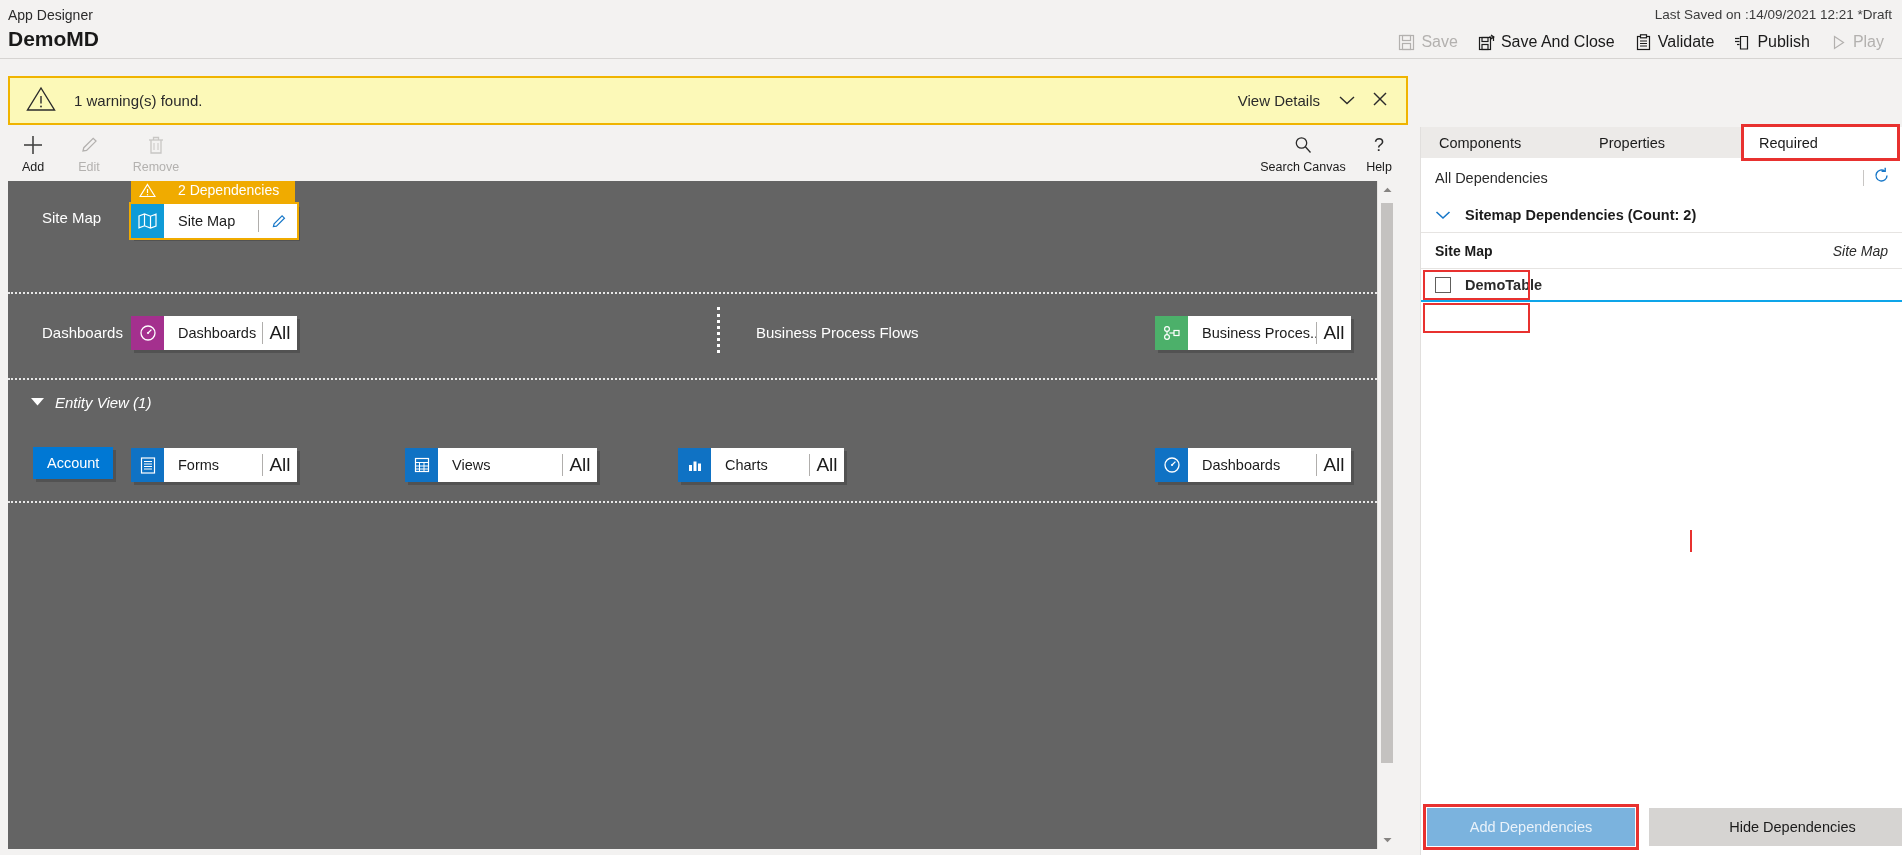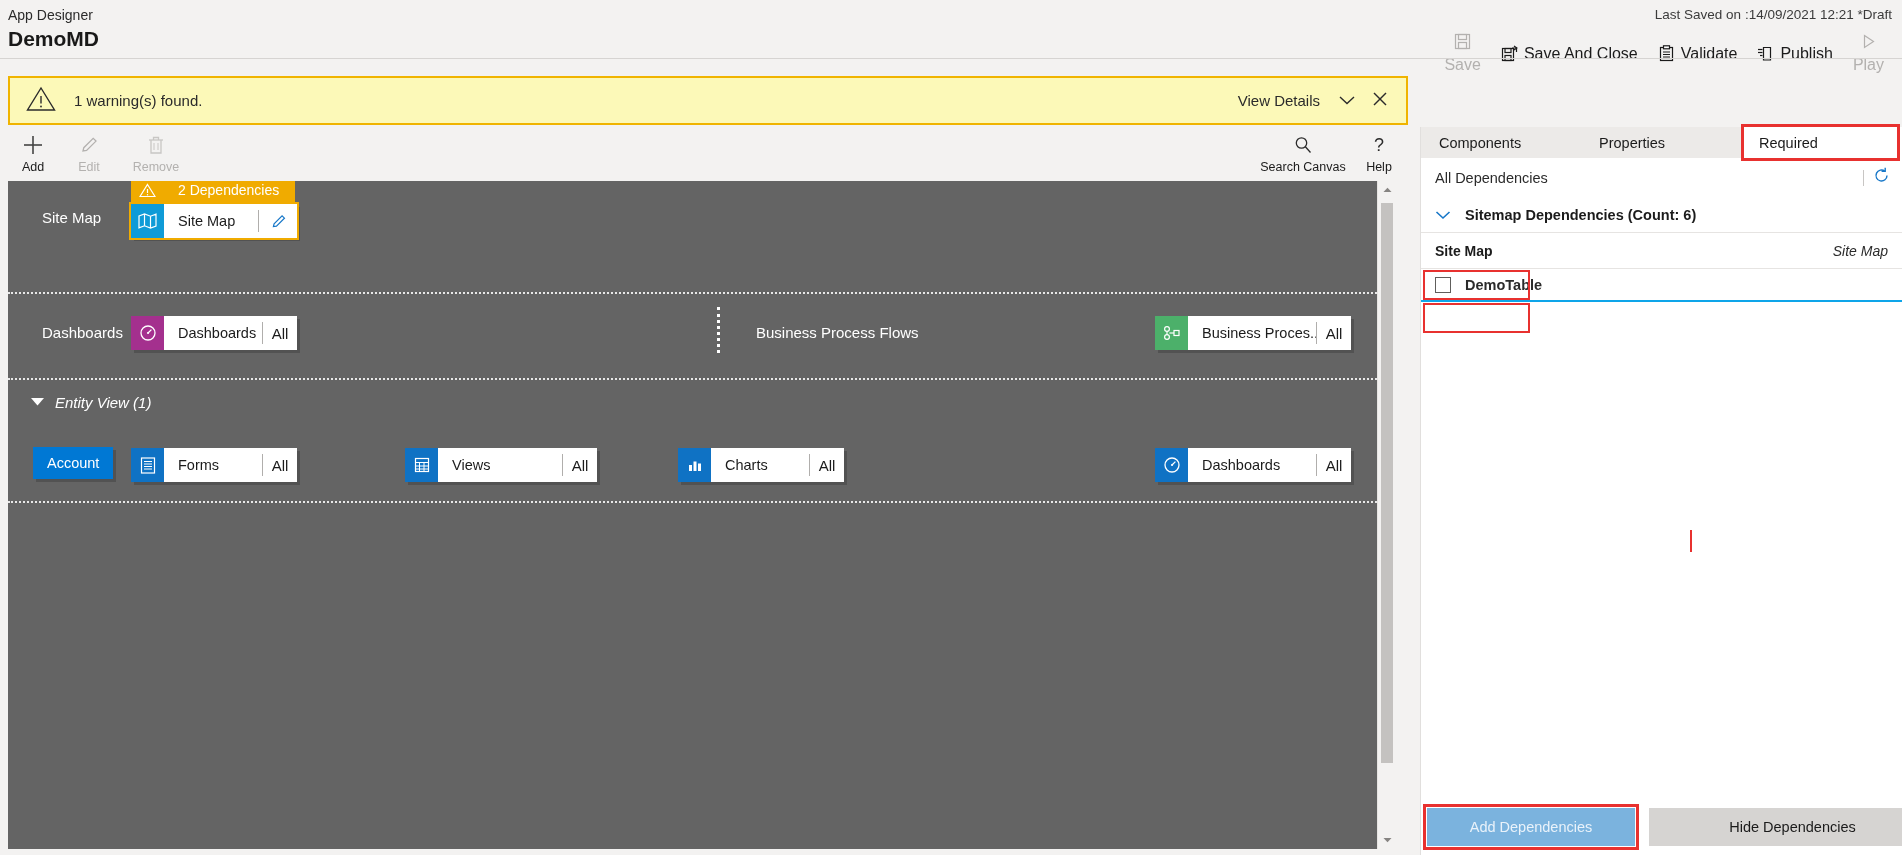--- a/index.html
+++ b/index.html
@@ -35,21 +35,21 @@
   }
   .cmdbar-top {
     position: absolute; right: 8px; top: 29px;
     display: flex; align-items: center; gap: 0px;
   }
   .cmd-top-item {
     display: flex; align-items: center; gap: 6px;
     padding: 4px 10px; font-size: 16px; color: #1b1b1b;
     cursor: pointer; white-space: nowrap;
   }
-  .cmd-top-item.disabled { color: #b3b1af; cursor: default; flex-direction: column; }
+  .cmd-top-item.disabled { color: #b3b1af; cursor: default; }
   .cmd-top-item svg { display: block; }
   .header-rule {
     position: absolute; left: 0; top: 58px; width: 1902px; height: 1px;
     background: #d6d4d2;
   }
 
   
   .warning-bar {
     position: absolute; left: 8px; top: 76px; width: 1400px; height: 49px;
     background: #fcf9b8; border: 2px solid #f0b400;
@@ -122,21 +122,21 @@
     flex: 0 0 33px;
   }
   .tile .t-name {
     flex: 1 1 auto; display: flex; align-items: center;
     padding-left: 14px; font-size: 14.5px; color: #1b1b1b;
     white-space: nowrap; overflow: hidden;
   }
   .tile .t-divider { width: 1px; background: #b0aeac; margin: 6px 0; }
   .tile .t-all {
     flex: 0 0 34px; display: flex; align-items: center; justify-content: center;
-    font-size: 15px; color: #1b1b1b;
+    font-size: 19px; color: #1b1b1b;
   }
   .tile .t-edit {
     flex: 0 0 38px; display: flex; align-items: center; justify-content: center;
     cursor: pointer;
   }
 
   .dep-badge {
     position: absolute; height: 28px; background: #f0ab00;
     display: flex; align-items: center;
   }
@@ -598,21 +598,21 @@
         </span>
       </span>
     </div>
 
     <div class="sitemap-dep-row">
       <span class="sd-chevron">
         <svg width="16" height="10" viewBox="0 0 16 10">
             <path d="M1.5 2 L8 8 L14.5 2" fill="none" stroke="#1777c8" stroke-width="1.6"></path>
           </svg>
       </span>
-      <span class="sd-text">Sitemap Dependencies (Count: 6)</span>
+      <span class="sd-text">Sitemap Dependencies (Count: 2)</span>
     </div>
 
     <div class="grid-hdr">
       <span class="gh-left">Site Map</span>
       <span class="gh-right">Site Map</span>
     </div>
 
     <div class="dep-row" style="top:142px;">
       <span class="dep-cb"></span>
       <span class="dep-name">DemoTable</span>

